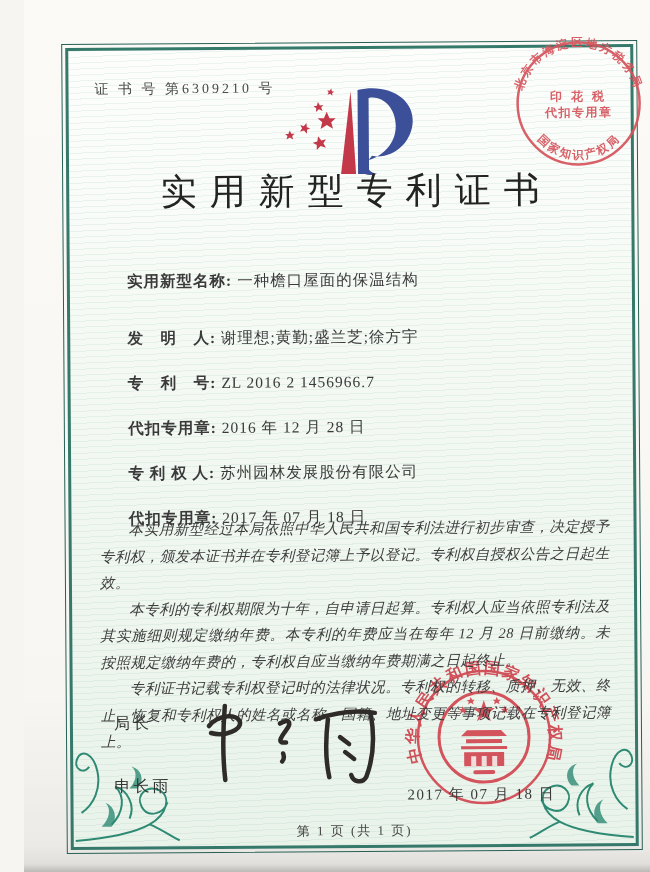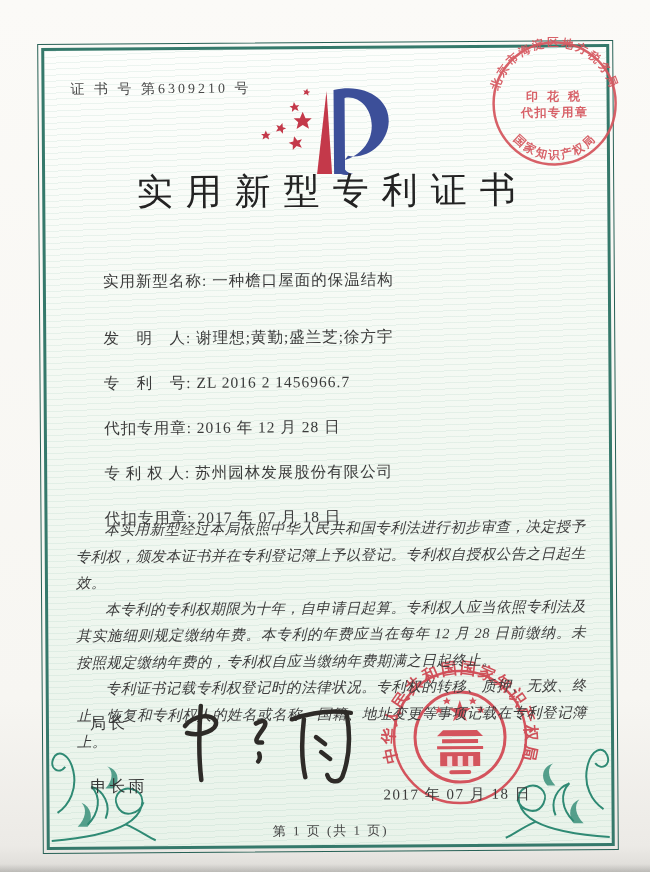--- a/index.html
+++ b/index.html
@@ -2,39 +2,39 @@
 <html><head>
 <meta charset="utf-8">
 <style>
   html,body{margin:0;padding:0;}
   body{
     width:650px;height:872px;
     background:#f6f5f1;
     font-family:"Liberation Serif","DejaVu Serif",serif;
     position:relative;overflow:hidden;
   }
-  .scan{position:absolute;inset:0;background:linear-gradient(180deg,#fbfaf7 0%,#f7f6f2 80%,#eceae6 97%,#dcdad6 100%);}
+  .scan{position:absolute;inset:0;background:linear-gradient(180deg,#fbfaf7 0%,#f7f6f2 80%,#eceae6 97%,#dcdad6 100%);margin-left:24px;}
   
   .frame{
     position:absolute;left:44px;top:46px;width:562px;height:796px;
     border:3px solid #35796b;
     outline:1px solid #276156;
     outline-offset:3px;
     transform:rotate(-0.4deg);
     background:
       repeating-linear-gradient(178deg, rgba(120,178,158,0.13) 0px, rgba(120,178,158,0.13) 1px, rgba(0,0,0,0) 1px, rgba(0,0,0,0) 6px),
       linear-gradient(180deg,#fdfefc 0%,#f4f9f3 40%,#e9f3ea 100%);
   }
   .abs{position:absolute;}
   .cert-no{left:26px;top:30px;font-size:14px;letter-spacing:3px;color:#4a4a4a;white-space:pre;}
   .logo{left:205px;top:28px;width:160px;height:110px;}
   .tax-stamp{left:440px;top:-14px;width:140px;height:140px;z-index:5;opacity:.92;}
   .title{left:0;top:118px;width:100%;text-align:center;font-size:36px;letter-spacing:13px;color:#232323;white-space:nowrap;text-indent:13px;}
   .frow{left:28px;width:520px;font-size:15.5px;color:#3a3a3a;white-space:pre;letter-spacing:1px;}
-  .flabel{white-space:pre;}
+  .flabel{white-space:pre;font-weight:bold;}
   .fvalue{white-space:pre;}
   .paras{left:28px;top:466px;width:510px;z-index:3;}
   .paras p{margin:0;font-size:14.5px;line-height:26.5px;color:#3d3d3d;text-indent:2em;font-style:italic;letter-spacing:0.5px;text-align:justify;}
   .signer{left:41px;font-family:"Liberation Sans","DejaVu Sans",sans-serif;font-size:16px;color:#333;letter-spacing:3px;z-index:4;text-align:center;}
   .signature{left:112px;top:640px;width:210px;height:105px;z-index:4;}
   .official-seal{left:326px;top:604px;width:170px;height:170px;z-index:2;opacity:.9;}
   .issue-date{left:334px;top:737px;font-size:15px;letter-spacing:1.5px;color:#3b3b3b;z-index:6;white-space:pre;}
   .footer{left:0;top:773px;width:100%;text-align:center;font-size:13px;color:#444;letter-spacing:2px;z-index:3;white-space:pre;}
   .flourish{width:112px;height:152px;z-index:1;}
   .flourish.bl{left:-2px;top:642px;}

